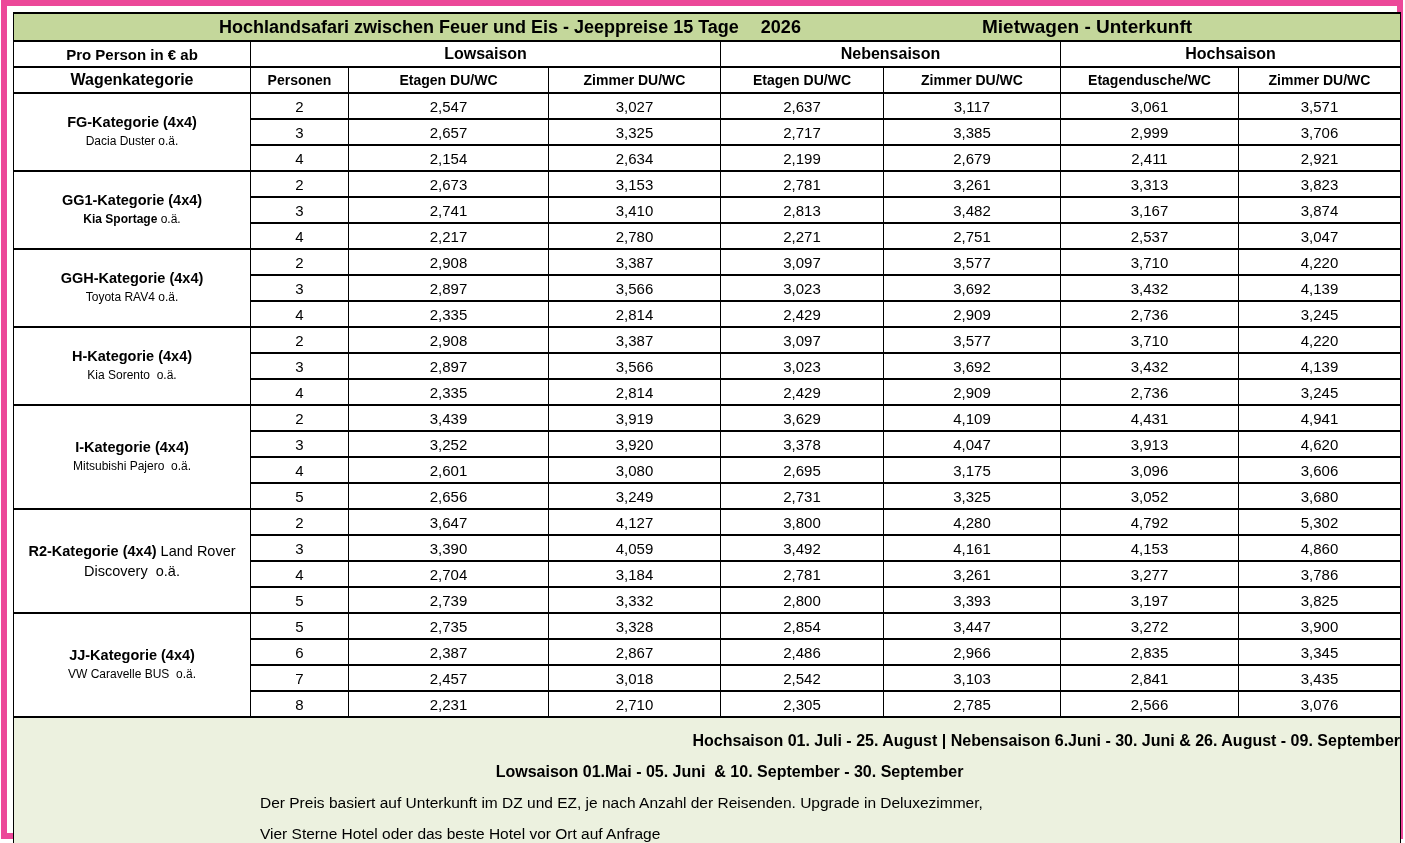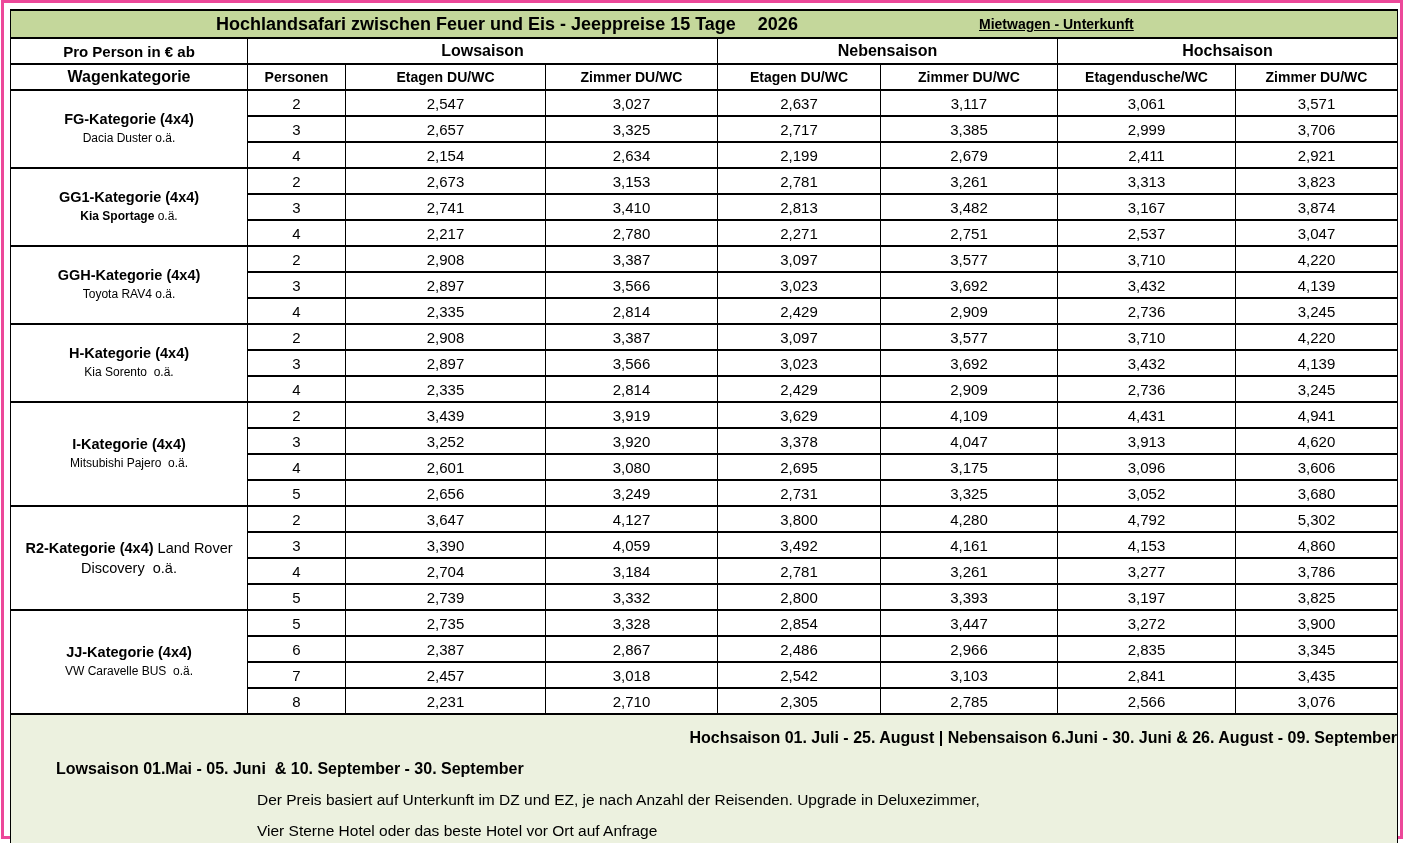--- a/index.html
+++ b/index.html
@@ -3,21 +3,21 @@
 <meta charset="utf-8">
 <style>
   html,body { margin:0; padding:0; }
   body {
     width:1405px; height:843px; position:relative; overflow:hidden;
     background:#ffffff; color:#000;
     font-family:"Liberation Sans", sans-serif;
   }
   .page-frame {
     position:absolute; left:1px; top:0; width:1402px; height:839px;
-    border:3px solid #ec4899; box-sizing:border-box; background:#fff;
+    border:6px solid #ec4899; box-sizing:border-box; background:#fff;
   }
   .sheet { position:absolute; left:6px; top:6px; }
   table.price-table {
     border-collapse:collapse; table-layout:fixed; width:1387px;
     background:#fff;
   }
   td, th {
     border:1px solid #000; border-top-width:2px; border-bottom-width:2px;
     padding:0; text-align:center; vertical-align:middle; overflow:hidden;
     font-weight:normal;
@@ -27,42 +27,42 @@
   .title-row th {
     background:var(--title-bg,#c4d79b); position:relative; height:26px;
   }
   .main-title {
     position:absolute; left:205px; top:50%; transform:translateY(-50%);
     font-size:18px; font-weight:bold; white-space:nowrap;
   }
   .title-year { margin-left:22px; }
   .subtitle {
     position:absolute; left:968px; top:50%; transform:translateY(-50%);
-    font-size:14px; font-weight:bold; white-space:nowrap;text-decoration:underline;
+    font-size:19px; font-weight:bold; white-space:nowrap;
   }
   
   .season-row th { font-size:16px; font-weight:bold; }
   .season-row th.pro-person { font-size:15px;margin-top:29px; }
   
   .colhead-row th { font-size:14px; font-weight:bold; }
   .colhead-row th.wagen { font-size:16px;margin-left:8px; }
   
   tbody td { font-size:15px; }
   td.cat-cell { padding:0 4px; }
   .cat-name { font-weight:bold; font-size:14.5px; line-height:19px; white-space:pre-wrap; }
   .cat-vehicle { font-size:12px; line-height:19px; white-space:pre-wrap; }
   .cat-inline { font-size:14.5px; line-height:20px; white-space:pre-wrap; padding:0 8px; }
   
   tfoot td {
     background:var(--footer-bg,#ecf1df); height:120px; vertical-align:top;
     text-align:left;
   }
   .f-line { white-space:pre-wrap; line-height:31px; font-size:16px; }
   .f-0 { font-weight:bold; text-align:right; padding-left:170px; padding-top:7px; }
-  .f-1 { font-weight:bold; text-align:left; padding-left:45px; }
+  .f-1 { font-weight:bold; text-align:center; padding-left:45px; }
   .f-2, .f-3 { padding-left:246px; font-size:15.5px; }
 </style>
 </head>
 <body>
 
 <div class="page-frame">
   <div class="sheet">
     <table class="price-table">
       <colgroup>
         <col style="width:237px">

